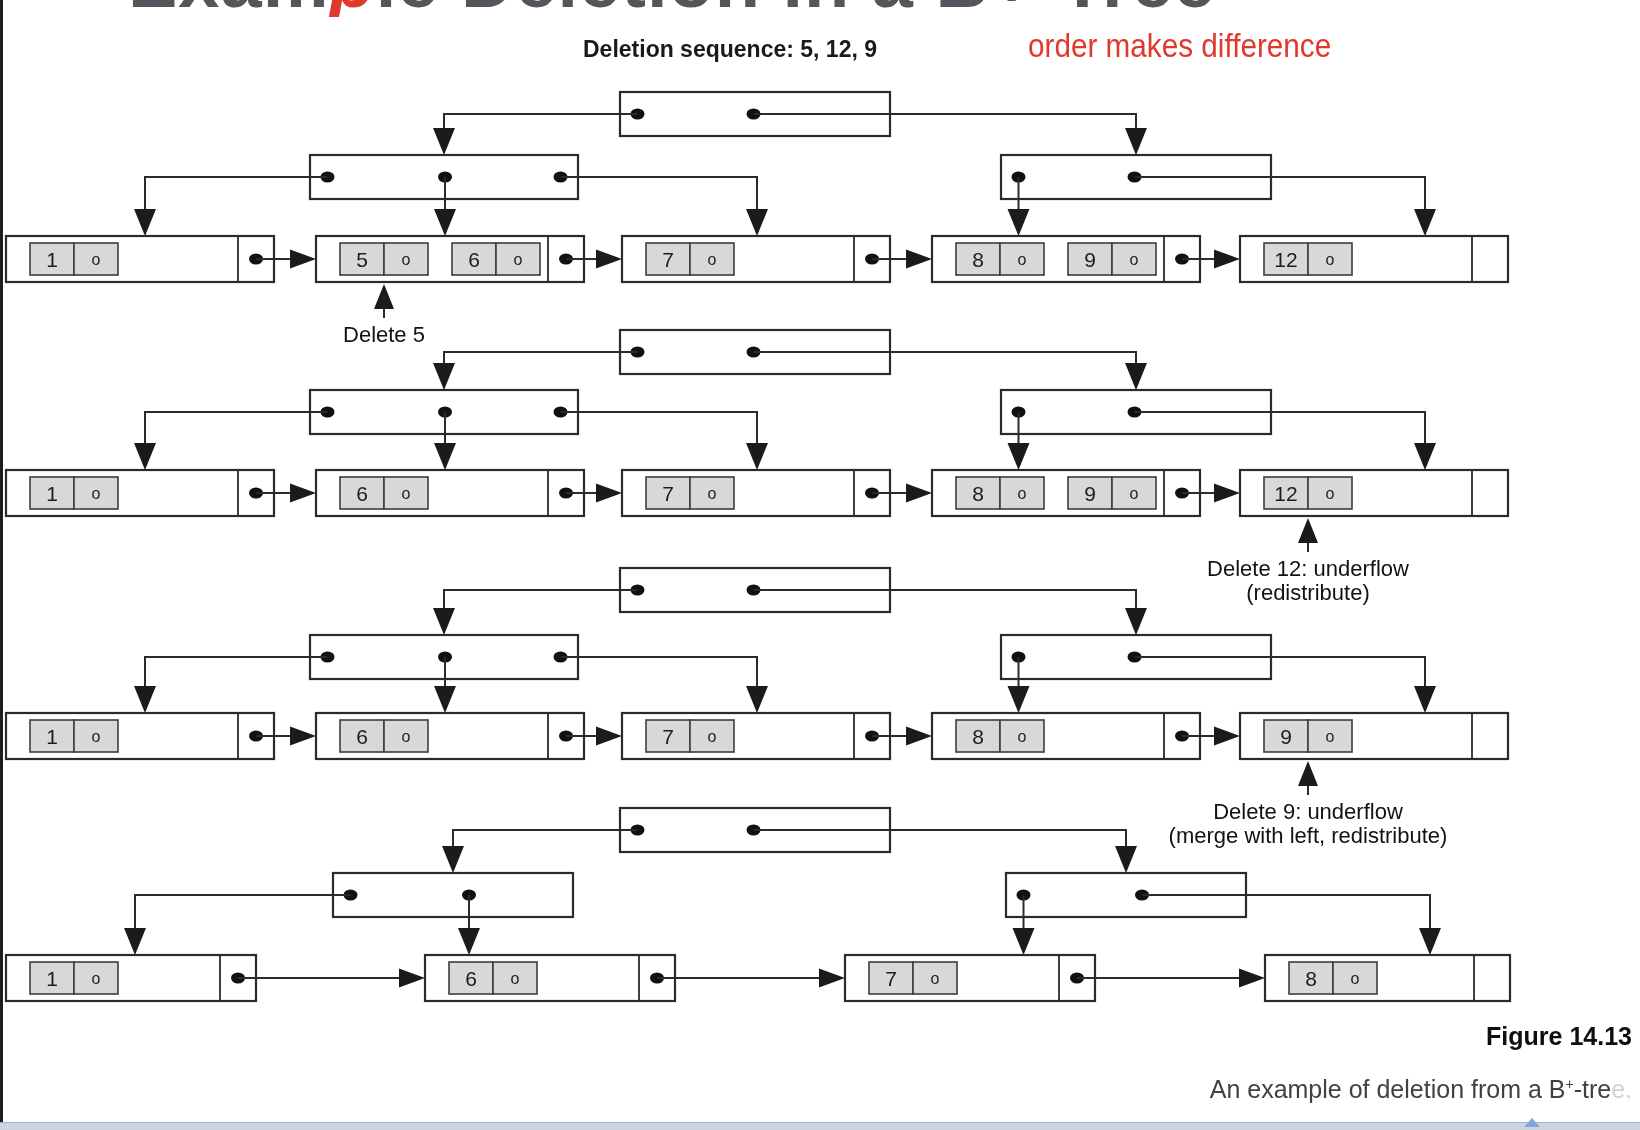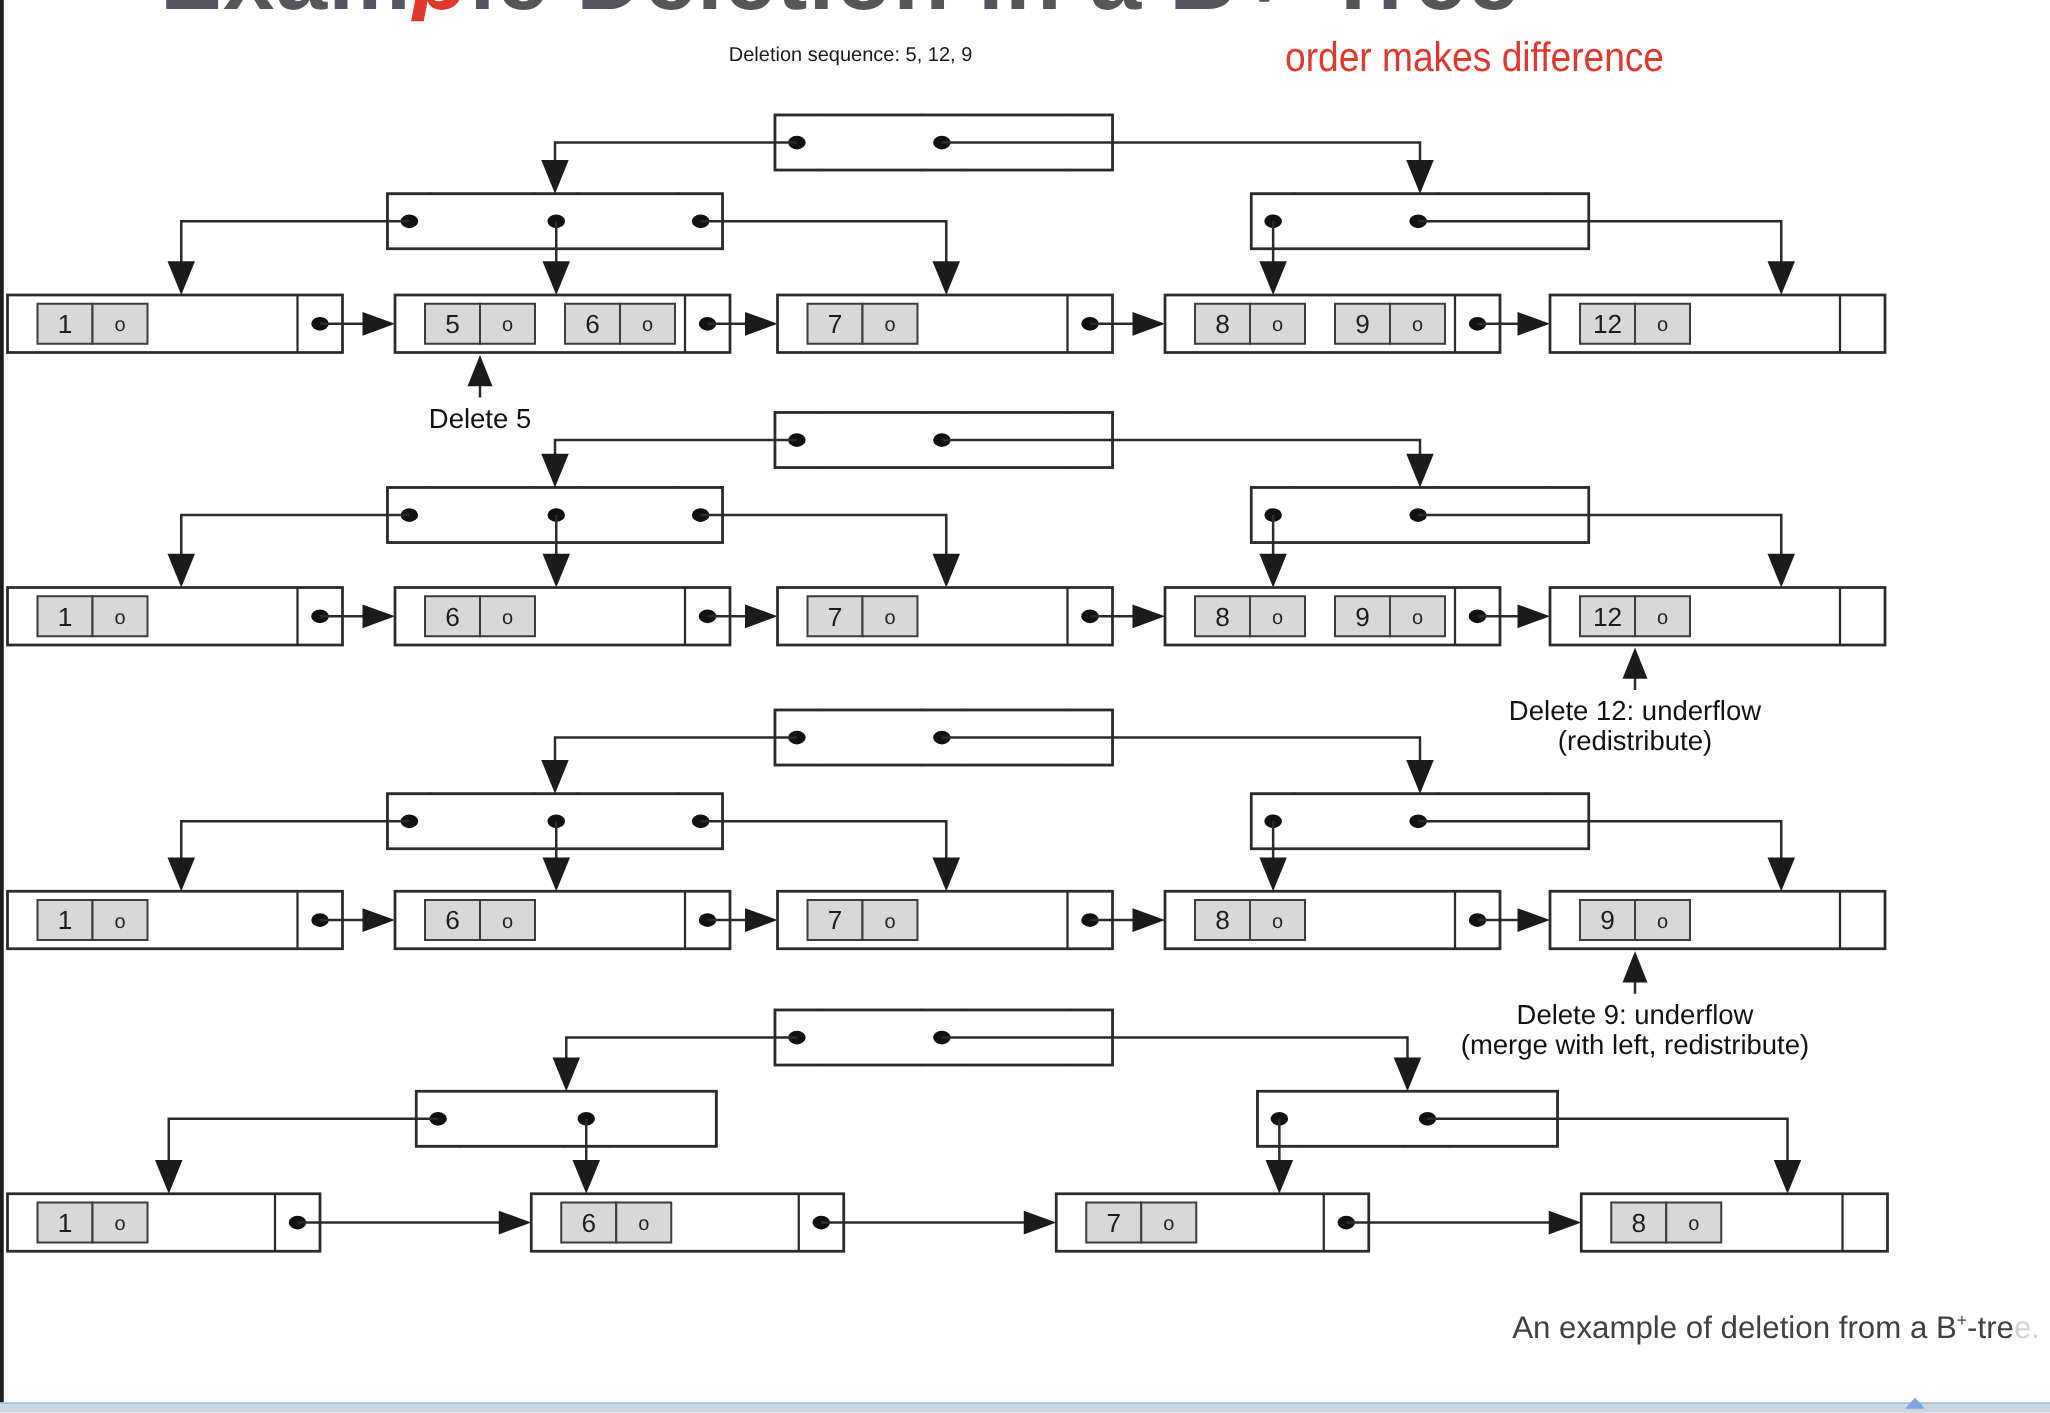--- a/index.html
+++ b/index.html
@@ -6,21 +6,21 @@
   body {
     width:1640px; height:1130px; position:relative; overflow:hidden;
     background:#ffffff; font-family:"Liberation Sans", sans-serif;
   }
   
   .title-clip { position:absolute; left:128px; top:0; width:1220px; height:17px; overflow:hidden; }
   .title-text { position:absolute; left:0; top:-55px; white-space:nowrap;
     font-size:74px; font-weight:bold; letter-spacing:1px; line-height:74px; color:#55555c; }
   .title-red-p { color:#e0382d; font-style:italic; }
 
-  .seq-label { position:absolute; left:583px; top:36px; font-size:16px; font-weight:normal; color:#1a1a1a; }
+  .seq-label { position:absolute; left:583px; top:36px; font-size:23px; font-weight:bold; color:#1a1a1a; }
   .order-note { position:absolute; left:1028px; top:27px; font-size:33px; color:#e0382d;
     transform:scaleX(0.9); transform-origin:left top; white-space:nowrap; }
 
   .caption { position:absolute; right:8px; top:1022px; text-align:right; }
   .caption .fig { font-size:25px; font-weight:bold; color:#0f0f0f; line-height:28px; }
   .caption .cap { font-size:25px; color:#414141; line-height:28px;margin-top:20px; }
   .caption sup { font-size:14px; }
   .caption .faded { color:#d2d2d2; }
 
   .left-edge { position:absolute; left:0; top:0; width:3px; height:1122px; background:#1d1d1f; }
@@ -476,17 +476,18 @@
         <rect class="gcell" x="1289" y="962" width="44" height="32"></rect>
         <rect class="gcell" x="1333" y="962" width="44" height="32"></rect>
         <text class="lkey" x="1311" y="985.5">8</text>
         <text class="osym" x="1355" y="984">o</text>
         <line class="divider" x1="1474" y1="955" x2="1474" y2="1001"></line>
       </g>
     </g>
   </svg>
 
 <div class="caption">
+  <div class="fig">Figure 14.13</div>
   <div class="cap"><span>An example of deletion from a B</span><sup>+</sup><span>-tre</span><span class="faded">e.</span></div>
 </div>
 
 <div class="bottom-bar"></div>
 <div class="scroll-chevron"></div>
 
 </body></html>

